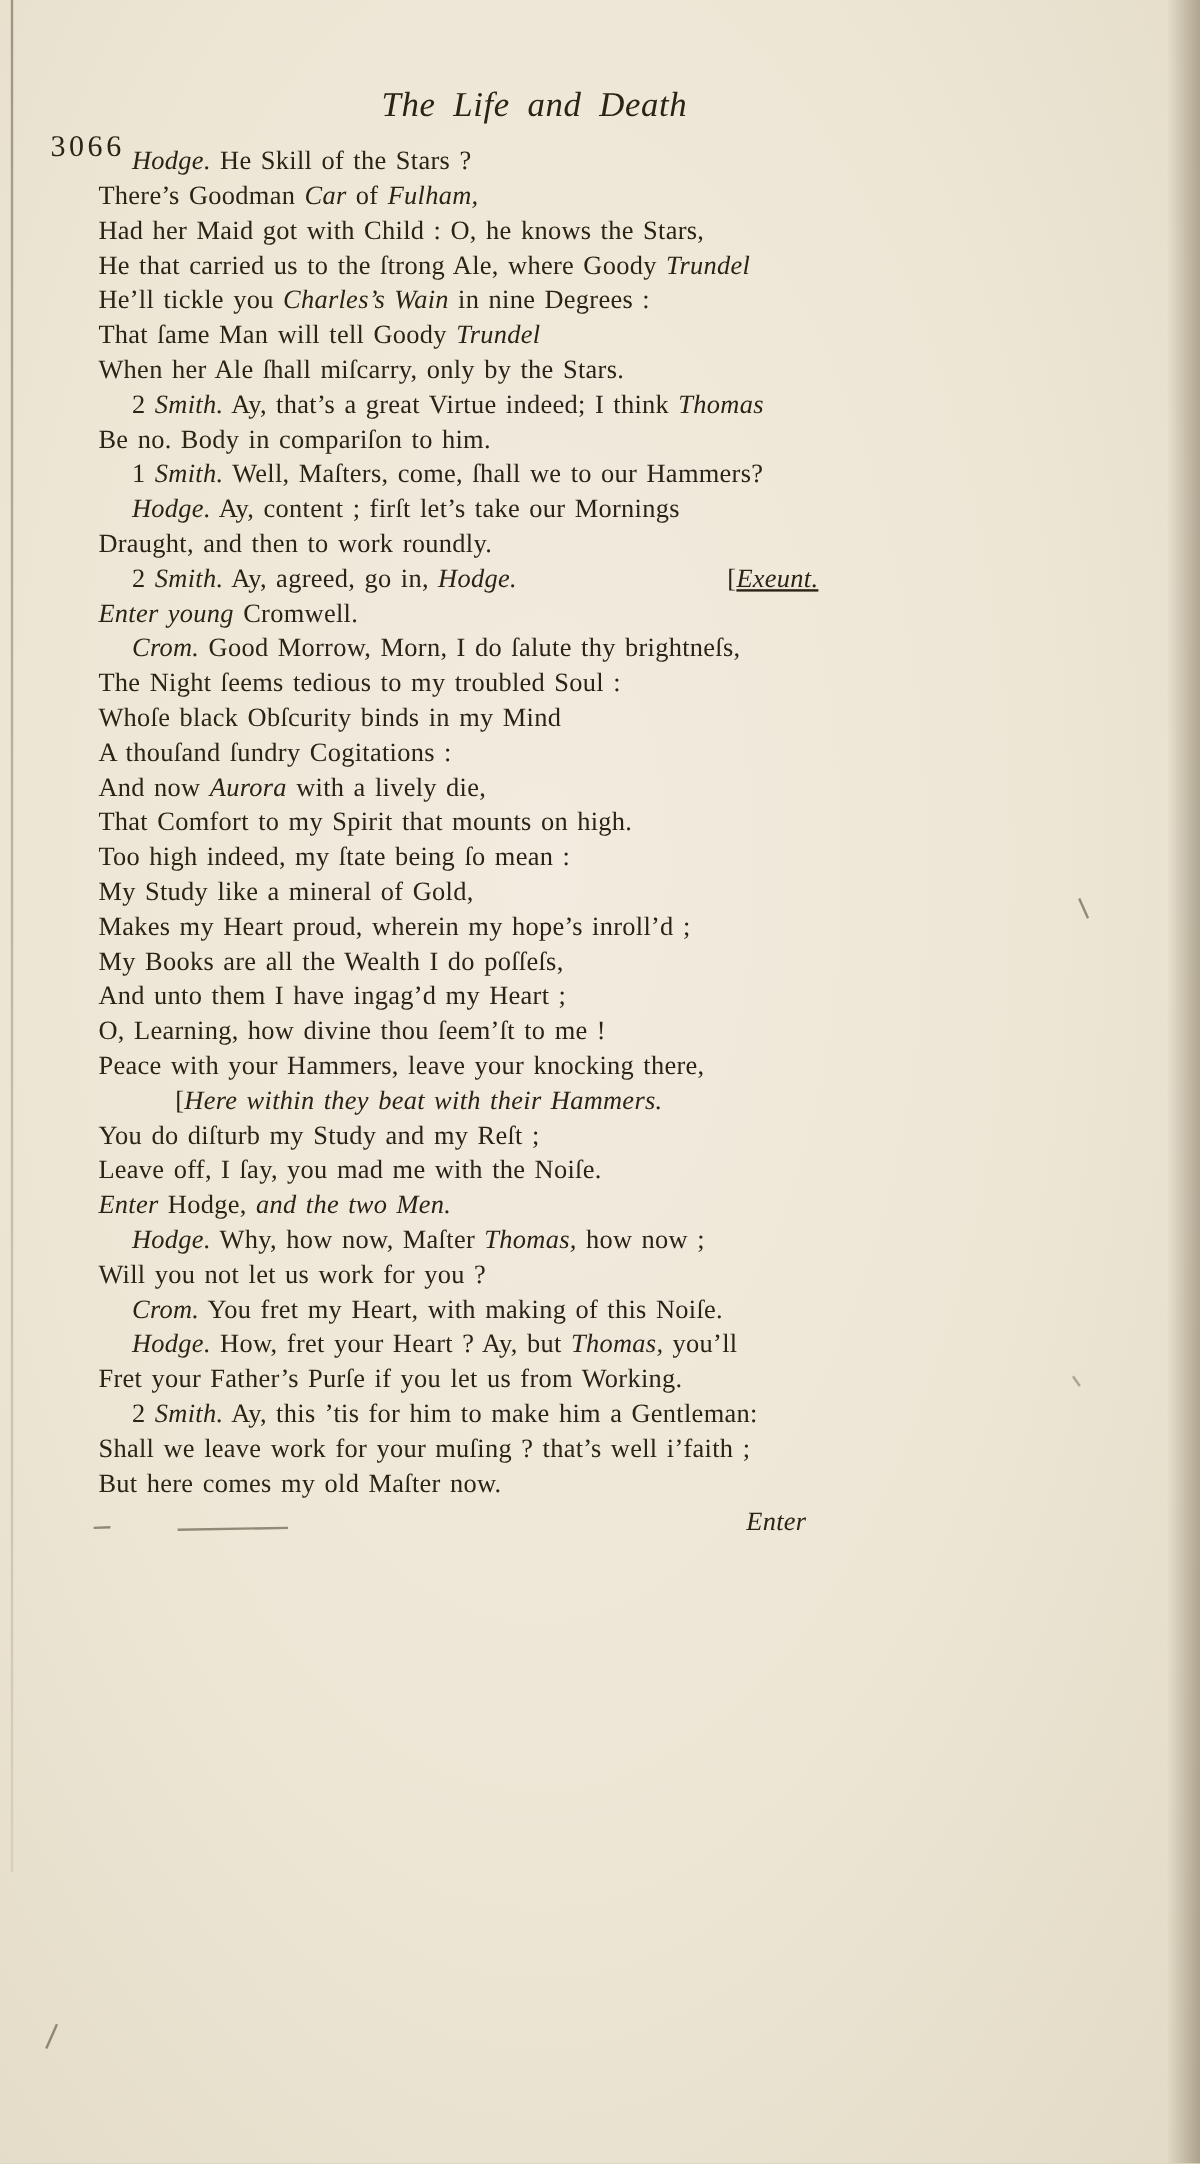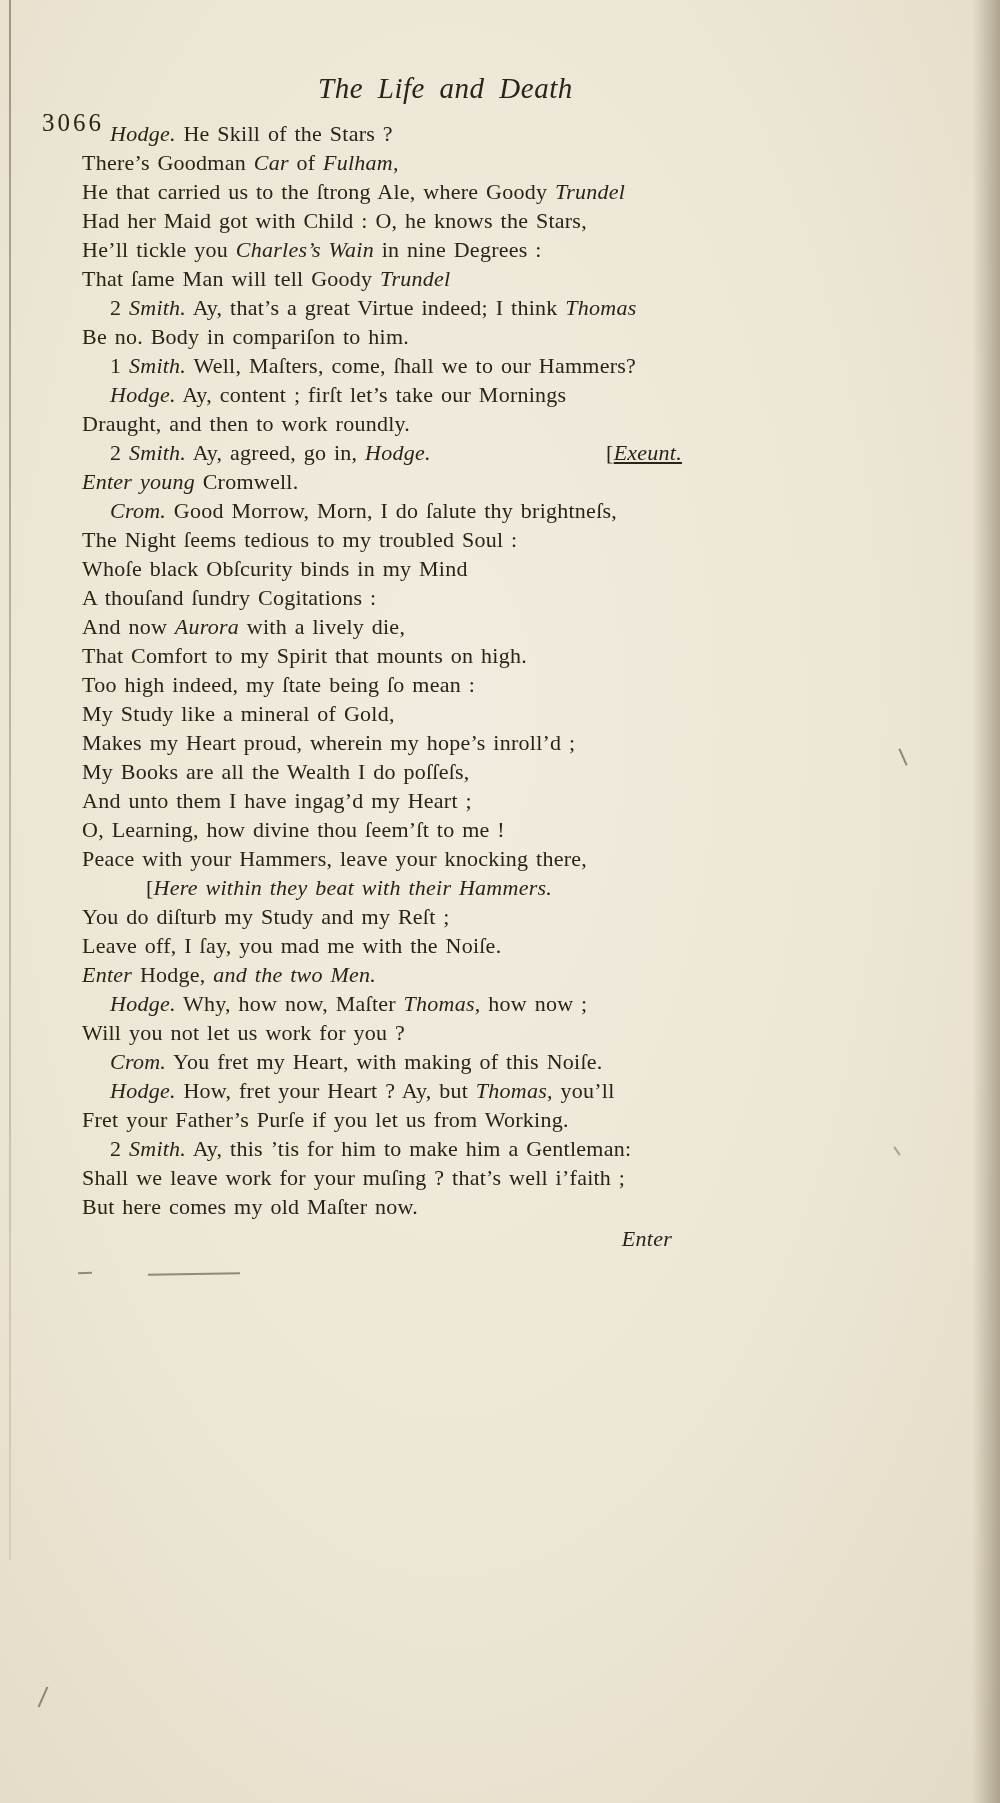--- a/index.html
+++ b/index.html
@@ -52,24 +52,25 @@
 
 <div class="page">
 
   <div class="page-number">3066</div>
 
   <div class="running-title">The Life and Death</div>
 
   <div class="text-block">
       <div class="line indent"><span class="it">Hodge.</span><span> He Skill of the Stars ?</span></div>
       <div class="line"><span>There’s Goodman </span><span class="it">Car</span><span> of </span><span class="it">Fulham,</span></div>
+      <div class="line"><span>Had her Maid got with Child : O, he knows the Stars,</span></div>
       <div class="line"><span>He that carried us to the ſtrong Ale, where Goody </span><span class="it">Trundel</span></div>
-      <div class="line"><span>Had her Maid got with Child : O, he knows the Stars,</span></div>
       <div class="line"><span>He’ll tickle you </span><span class="it">Charles’s Wain</span><span> in nine Degrees :</span></div>
       <div class="line"><span>That ſame Man will tell Goody </span><span class="it">Trundel</span></div>
+      <div class="line"><span>When her Ale ſhall miſcarry, only by the Stars.</span></div>
       <div class="line indent"><span>2 </span><span class="it">Smith.</span><span> Ay, that’s a great Virtue indeed; I think </span><span class="it">Thomas</span></div>
       <div class="line"><span>Be no. Body in compariſon to him.</span></div>
       <div class="line indent"><span>1 </span><span class="it">Smith.</span><span> Well, Maſters, come, ſhall we to our Hammers?</span></div>
       <div class="line indent"><span class="it">Hodge.</span><span> Ay, content ; firſt let’s take our Mornings</span></div>
       <div class="line"><span>Draught, and then to work roundly.</span></div>
       <div class="line indent"><span>2 </span><span class="it">Smith.</span><span> Ay, agreed, go in, </span><span class="it">Hodge.</span><span class="right-seg"><span>[</span><span class="it">Exeunt.</span></span></div>
       <div class="line center"><span class="it">Enter young </span><span>Cromwell.</span></div>
       <div class="line indent"><span class="it">Crom.</span><span> Good Morrow, Morn, I do ſalute thy brightneſs,</span></div>
       <div class="line"><span>The Night ſeems tedious to my troubled Soul :</span></div>
       <div class="line"><span>Whoſe black Obſcurity binds in my Mind</span></div>

